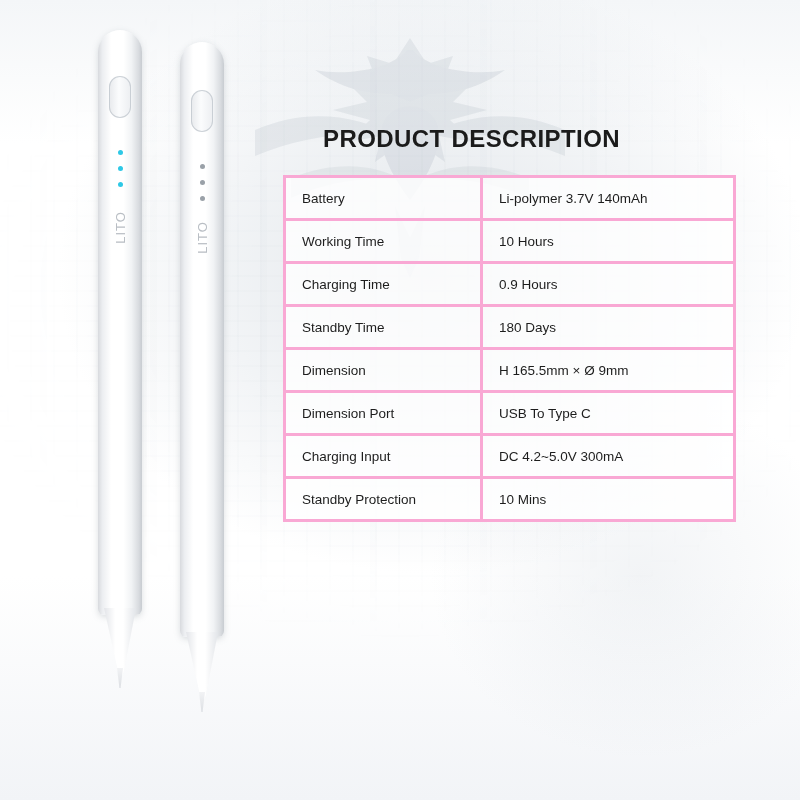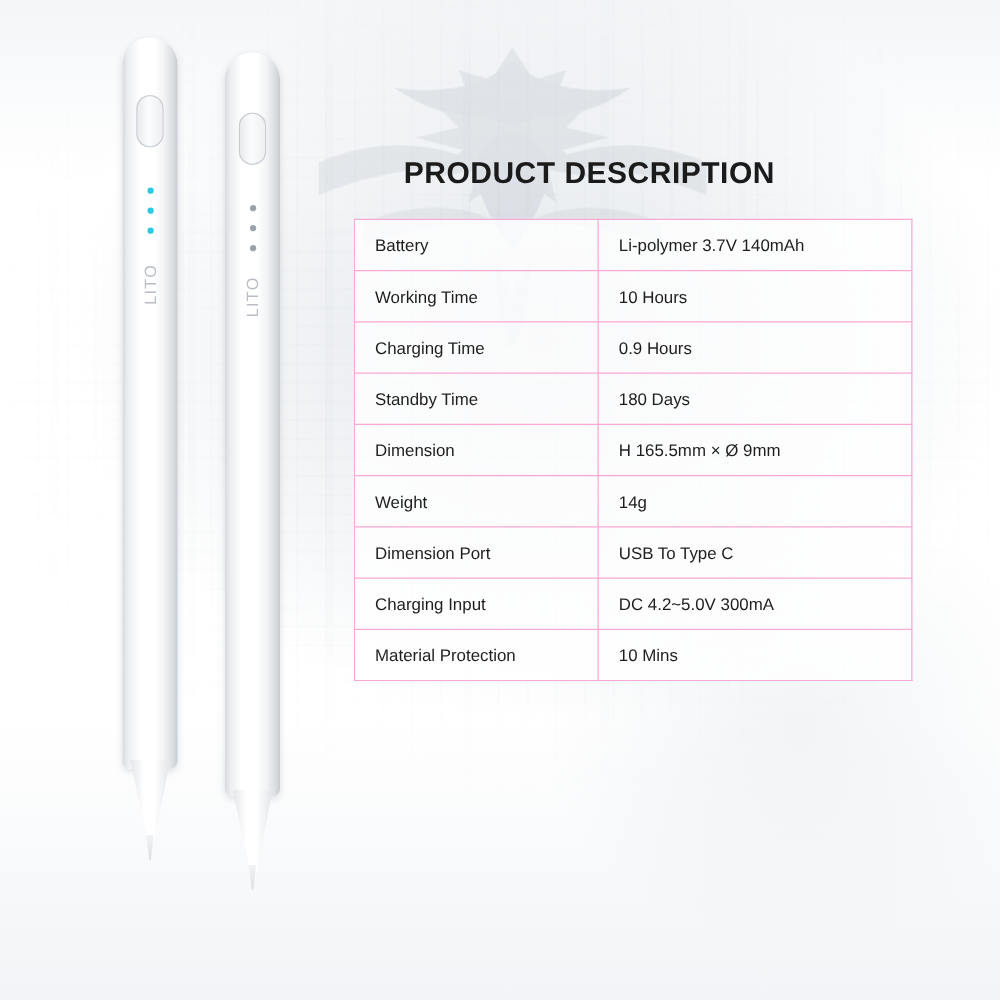--- a/index.html
+++ b/index.html
@@ -156,21 +156,21 @@
     margin: 0 0 22px 40px;
     font-family: "Liberation Sans", sans-serif;
   }
   table.spec {
     border-collapse: collapse;
     width: 412px;
     background: rgba(255,255,255,0.80);
     table-layout: fixed;
   }
   table.spec td {
-    border: 1px solid #f9a8d4;
+    border: 3px solid #f9a8d4;
     height: 40px;
     padding: 0 0 0 16px;
     font-size: 13.5px;
     color: #1d1d1d;
     vertical-align: middle;
     font-family: "Liberation Sans", sans-serif;
   }
   table.spec td.k { width: 178px; }
   table.spec td.v { width: 234px; }
 </style>
@@ -243,32 +243,28 @@
         </tr>
         <tr>
           <td class="k">Standby Time</td>
           <td class="v">180 Days</td>
         </tr>
         <tr>
           <td class="k">Dimension</td>
           <td class="v">H 165.5mm × Ø 9mm</td>
         </tr>
         <tr>
-          <td class="k">Weight</td>
-          <td class="v">14g</td>
-        </tr>
-        <tr>
           <td class="k">Dimension Port</td>
           <td class="v">USB To Type C</td>
         </tr>
         <tr>
           <td class="k">Charging Input</td>
           <td class="v">DC 4.2~5.0V  300mA</td>
         </tr>
         <tr>
-          <td class="k">Material Protection</td>
+          <td class="k">Standby Protection</td>
           <td class="v">10 Mins</td>
         </tr>
       </tbody>
     </table>
   </div>
 
 </div>
 
 </body></html>

